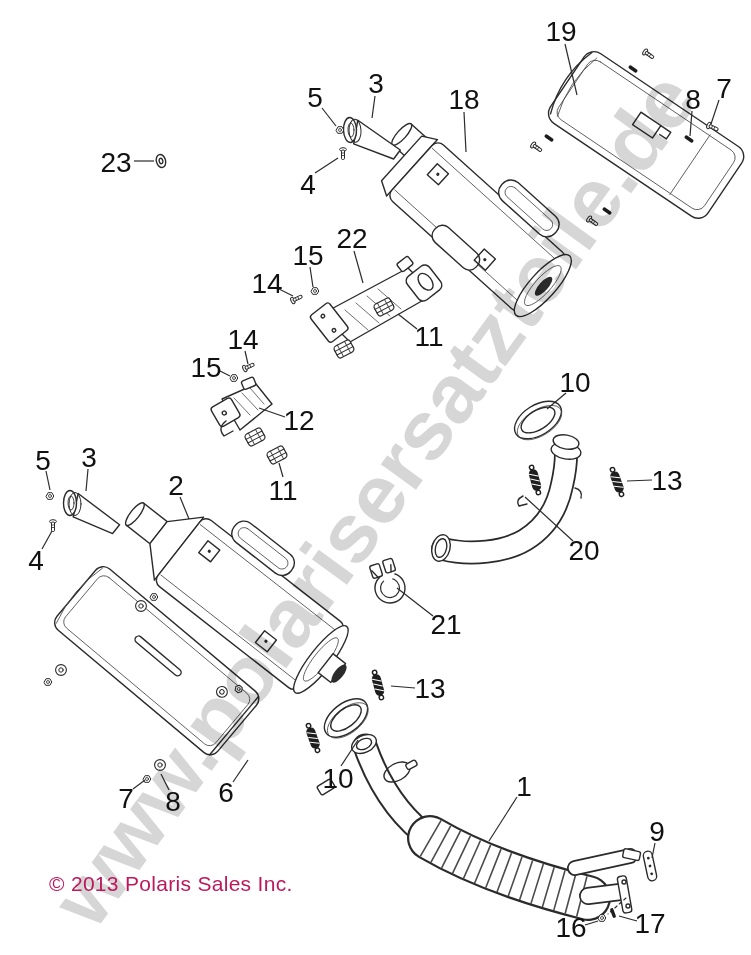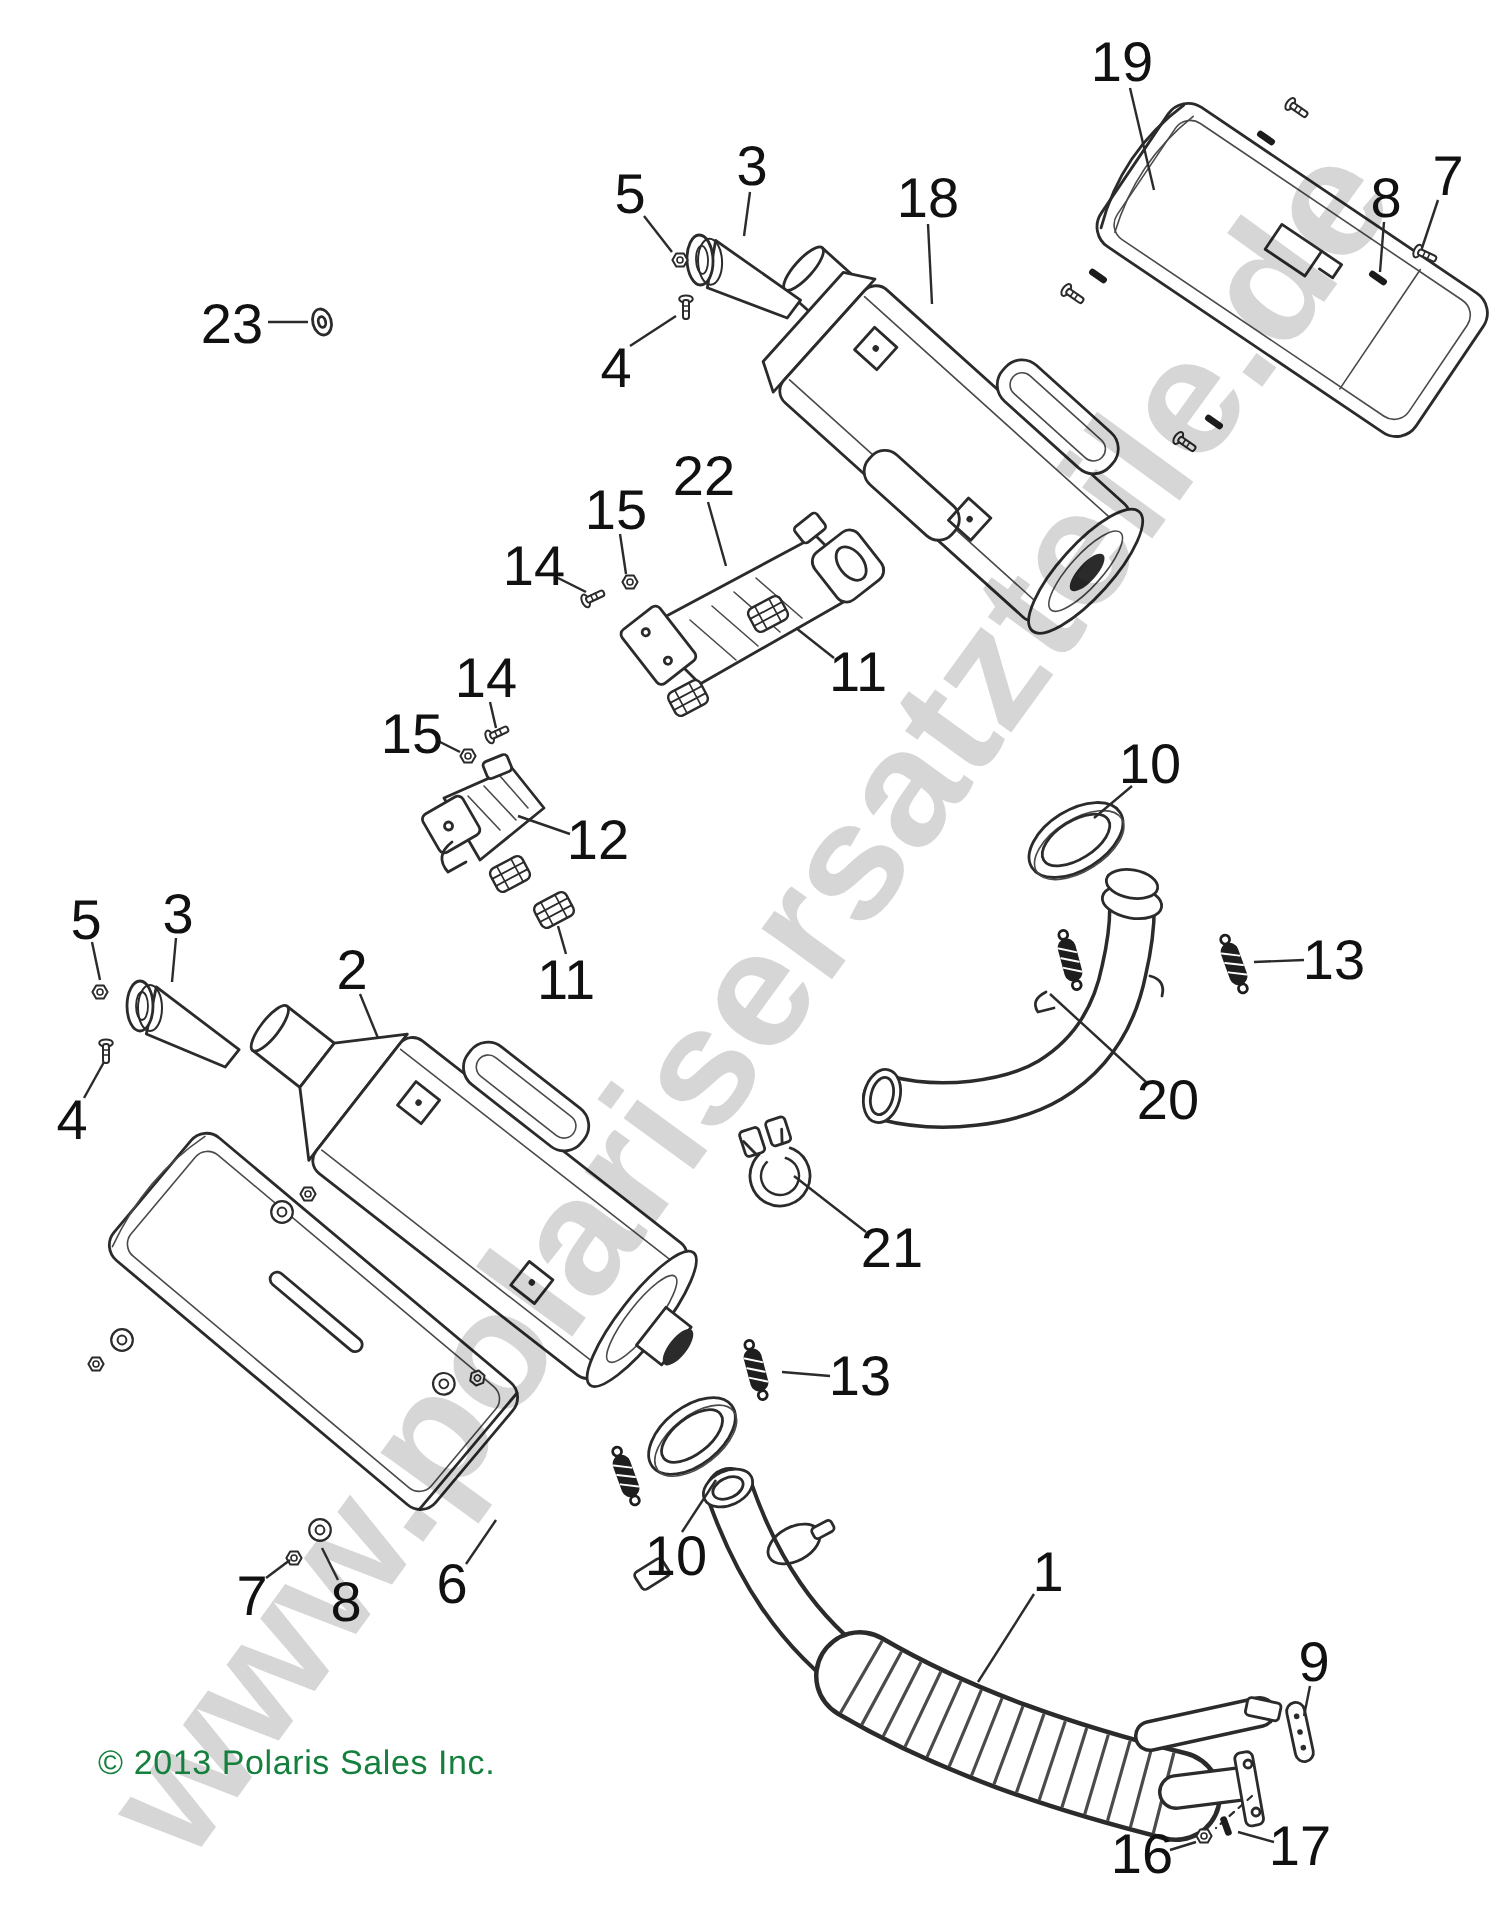--- a/index.html
+++ b/index.html
@@ -16,21 +16,21 @@
   }
   #watermark-text{
     font-family:"Liberation Sans",sans-serif;
     font-weight:bold;
     font-size:82px;
     mix-blend-mode:multiply;
     opacity:.9;
   }
   .copyright{
     position:absolute;left:49px;top:872px;
-    font-size:17px;color:#15803d;letter-spacing:.3px;text-align:right;
+    font-size:21px;color:#be185d;letter-spacing:.3px;text-align:right;
   }
   .ln{stroke:#2b2b2b;stroke-width:1.4;fill:none;}
   .fw{stroke:#2b2b2b;stroke-width:1.4;fill:#ffffff;}
   .thin{stroke:#4a4a4a;stroke-width:.8;fill:none;}
 </style>
 </head>
 <body>
 
 <div class="page">
 

